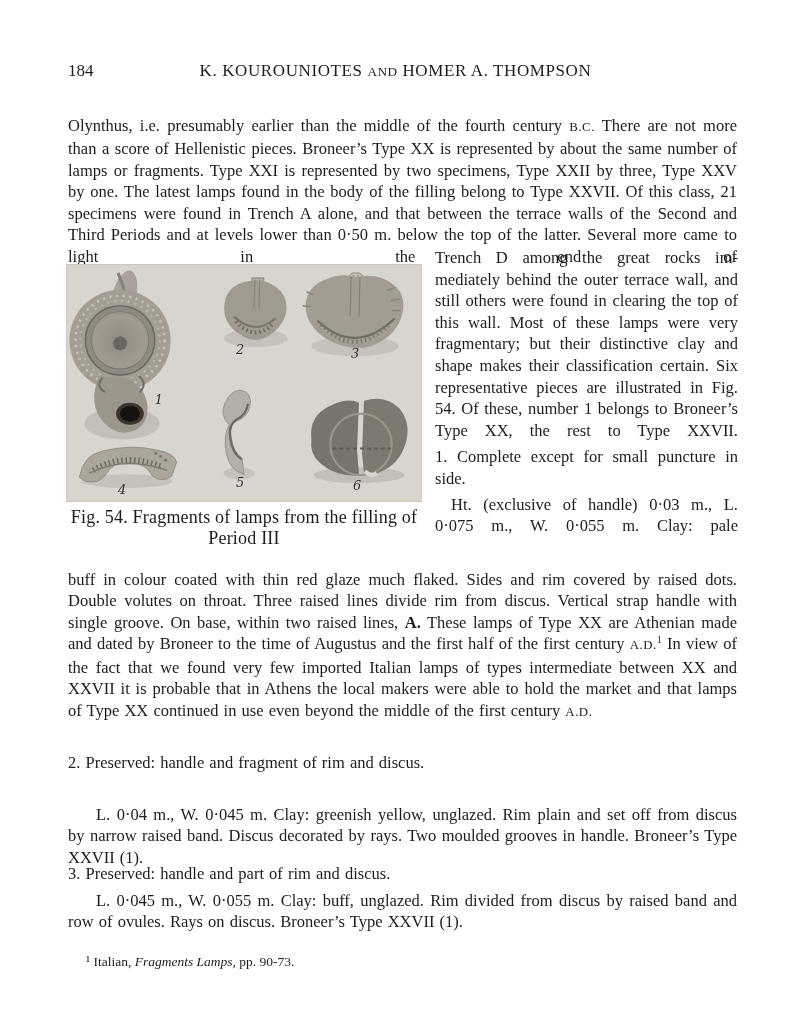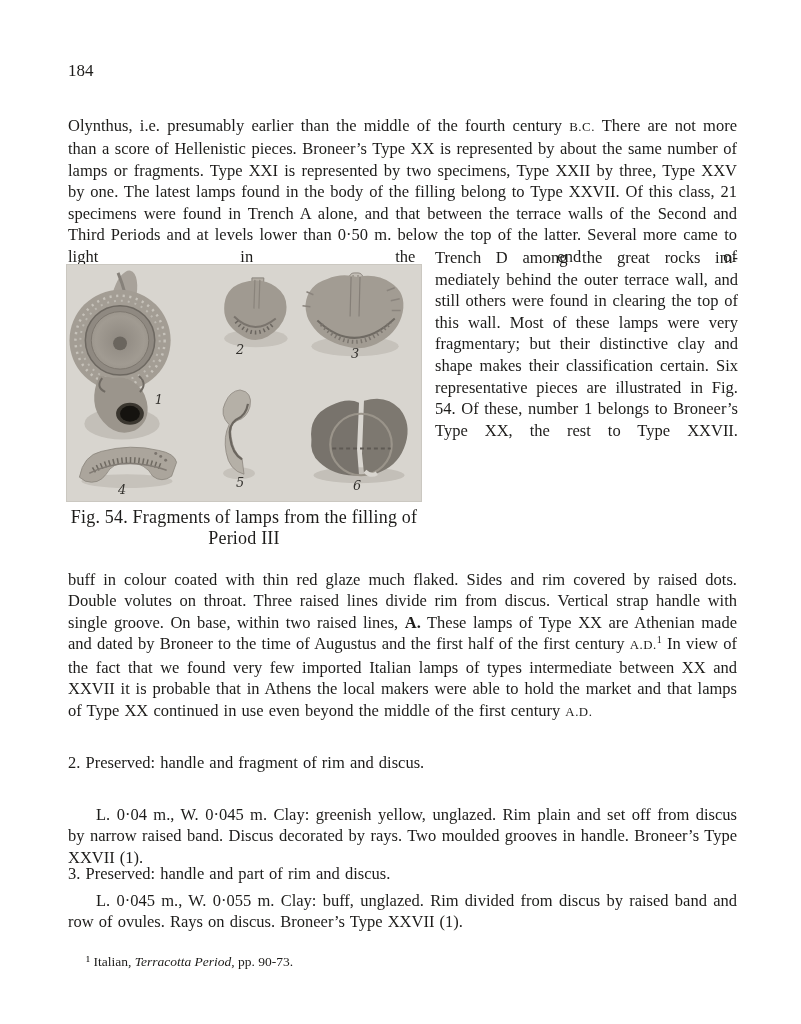--- a/index.html
+++ b/index.html
@@ -32,20 +32,21 @@
   #caption{margin-top:5px;text-align:center;font-size:18px;letter-spacing:0.2px;}
   .figlabel{font-family:"DejaVu Serif",serif;font-style:italic;font-size:13px;fill:#33312d;}
 </style>
 </head>
 <body>
 
 <div class="page">
 
   <div class="pagenum">184</div>
 
+  <div class="runtitle"><span>K. KOUROUNIOTES </span><span class="sc">AND</span><span> HOMER A. THOMPSON</span></div>
 
   <p class="bodytext jlast" id="para1"><span>Olynthus, i.e. presumably earlier than the middle of the fourth century </span><span class="sc">B.C.</span><span>  There are not more than a score of Hellenistic pieces.  Broneer’s Type XX is represented by about the same number of lamps or fragments.  Type XXI is represented by two specimens, Type XXII by three, Type XXV by one.  The latest lamps found in the body of the filling belong to Type XXVII.  Of this class, 21 specimens were found in Trench A alone, and that between the terrace walls of the Second and Third Periods and at levels lower than 0·50 m. below the top of the latter.  Several more came to light in the end of</span></p>
 
   <figure id="figure" style="margin:0">
     <svg id="photo" viewBox="0 0 356 238">
       <defs>
         <radialGradient id="discusShade" cx="50%" cy="50%" r="60%">
           <stop offset="0%" stop-color="#8e8880"></stop>
           <stop offset="70%" stop-color="#a19b92"></stop>
           <stop offset="100%" stop-color="#969087"></stop>
@@ -119,25 +120,27 @@
         <path d="M267,185 L326,185" stroke="#5f5a54" stroke-width="2" stroke-dasharray="4 3"></path>
         <path d="M300,208 q6,6 12,2" stroke="#d8d5cf" stroke-width="4" fill="none"></path>
         <text class="figlabel" x="288" y="227">6</text>
       </g>
     </svg>
     <figcaption id="caption">Fig. 54.  Fragments of lamps from the filling of Period III</figcaption>
   </figure>
 
   <div id="rightcol" class="bodytext">
     <p class="jlast" id="rc-p1">Trench D among the great rocks im­mediately behind the outer terrace wall, and still others were found in clearing the top of this wall.  Most of these lamps were very fragmentary; but their distinctive clay and shape makes their classification certain.  Six representative pieces are illustrated in Fig. 54.  Of these, number 1 belongs to Broneer’s Type XX, the rest to Type XXVII.</p>
+    <p id="rc-item1">1.  Complete except for small puncture in side.</p>
+    <p class="jlast" id="rc-p2">Ht. (exclusive of handle) 0·03 m., L. 0·075 m., W. 0·055 m.  Clay: pale</p>
   </div>
 
   <p class="bodytext" id="para2"><span>buff in colour coated with thin red glaze much flaked.  Sides and rim covered by raised dots.  Double volutes on throat.  Three raised lines divide rim from discus.  Vertical strap handle with single groove.  On base, within two raised lines, </span><span class="balpha">A.</span><span>  These lamps of Type XX are Athenian made and dated by Broneer to the time of Augustus and the first half of the first century </span><span class="sc">A.D.</span><span class="sup">1</span><span>  In view of the fact that we found very few imported Italian lamps of types intermediate between XX and XXVII it is probable that in Athens the local makers were able to hold the market and that lamps of Type XX continued in use even beyond the middle of the first century </span><span class="sc">A.D.</span></p>
 
   <p class="bodytext" id="item2-head">2.  Preserved: handle and fragment of rim and discus.</p>
   <p class="bodytext" id="item2-body">L. 0·04 m., W. 0·045 m.  Clay: greenish yellow, unglazed.  Rim plain and set off from discus by narrow raised band.  Discus decorated by rays.  Two moulded grooves in handle.  Broneer’s Type XXVII (1).</p>
 
   <p class="bodytext" id="item3-head">3.  Preserved: handle and part of rim and discus.</p>
   <p class="bodytext" id="item3-body">L. 0·045 m., W. 0·055 m.  Clay: buff, unglazed.  Rim divided from discus by raised band and row of ovules.  Rays on discus.  Broneer’s Type XXVII (1).</p>
 
-  <p id="footnote"><span>¹ Italian, </span><span class="it">Terracotta Period</span><span>, pp. 90-73.</span></p>
+  <p id="footnote"><span>¹ Italian, </span><span class="it">Fragments Lamps</span><span>, pp. 90-73.</span></p>
 
 </div>
 
 </body></html>

